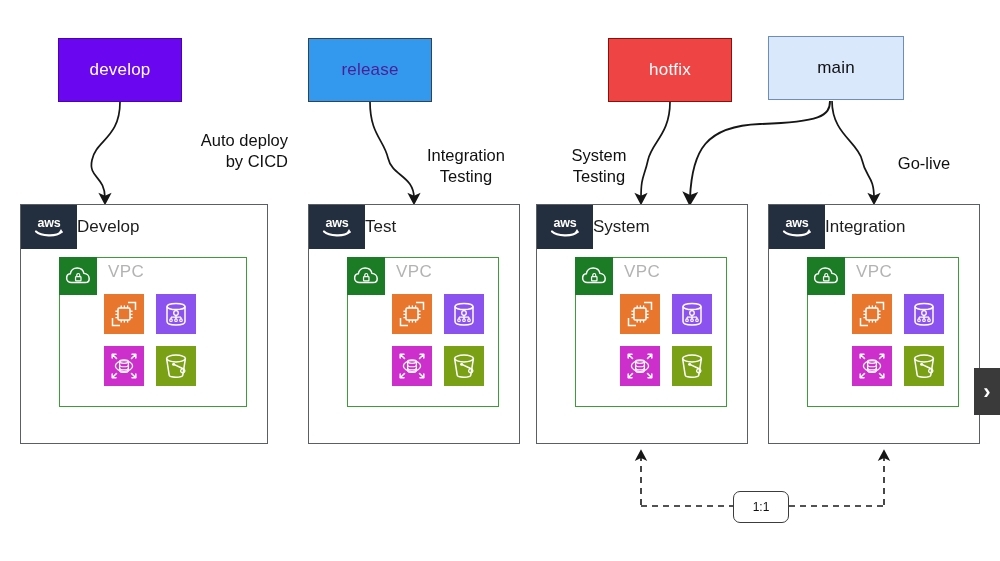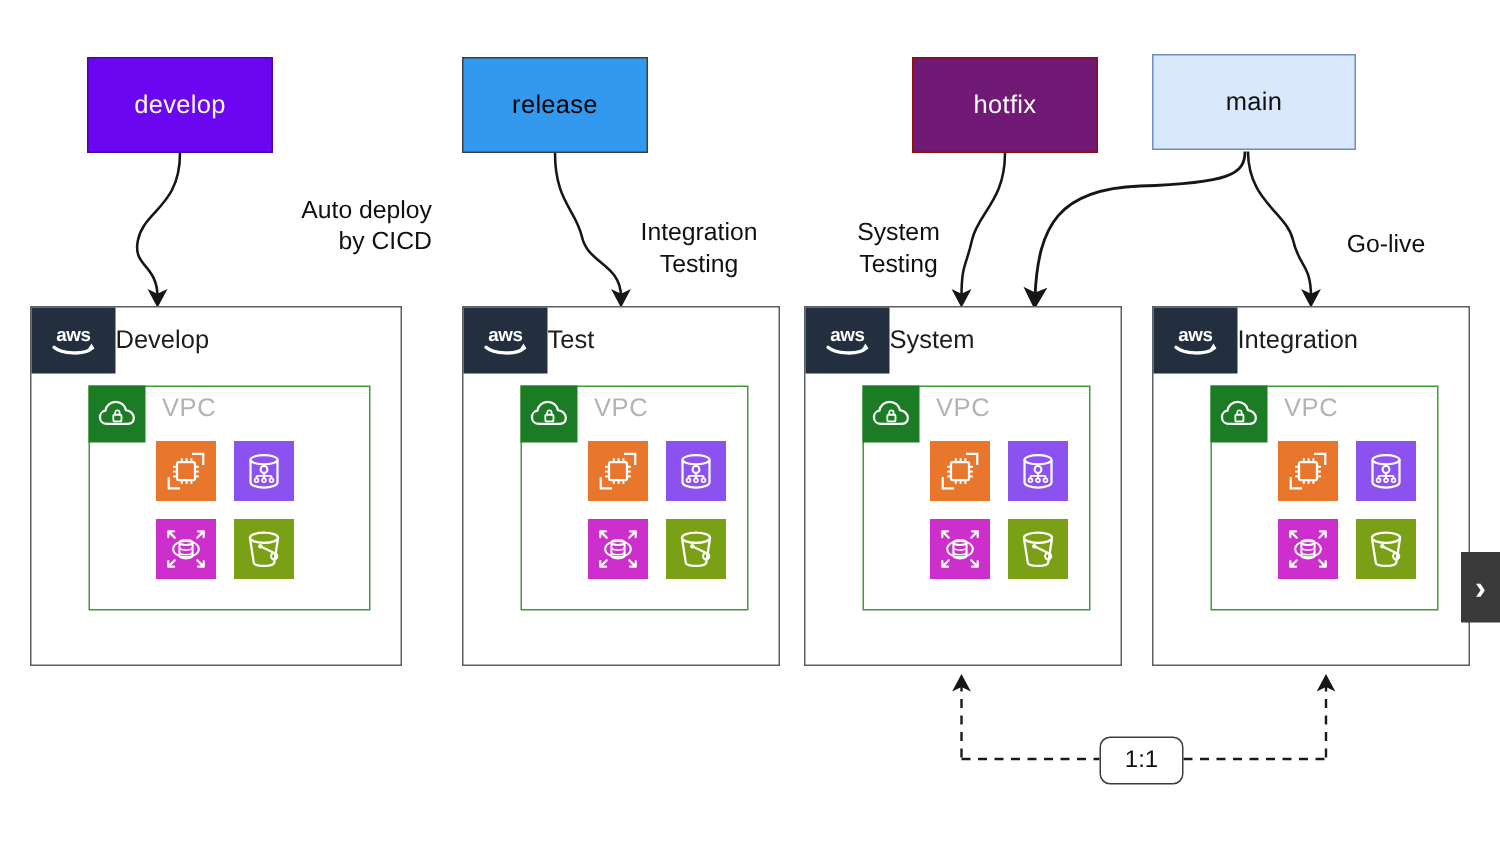--- a/index.html
+++ b/index.html
@@ -125,21 +125,21 @@
   
   .chip {
     position: absolute;
     box-sizing: border-box;
     border: 1.4px solid #3c3c3c;
     border-radius: 7px;
     background: #ffffff;
     display: flex;
     align-items: center;
     justify-content: center;
-    font-size: 16px;
+    font-size: 12px;
     color: #101010;
   }
 
   
   .chev-btn {
     position: absolute;
     background: #3a3a3a;
     display: flex;
     align-items: center;
     justify-content: center;
@@ -173,24 +173,24 @@
 
     <path d="M641,505 L641,456" fill="none" stroke="#1a1a1a" stroke-width="1.6" stroke-dasharray="6 5" marker-end="url(#ah)"></path>
     <path d="M884,505 L884,456" fill="none" stroke="#1a1a1a" stroke-width="1.6" stroke-dasharray="6 5" marker-end="url(#ah)"></path>
     <path d="M641,506 L733,506" fill="none" stroke="#1a1a1a" stroke-width="1.6" stroke-dasharray="6 5"></path>
     <path d="M789,506 L884,506" fill="none" stroke="#1a1a1a" stroke-width="1.6" stroke-dasharray="6 5"></path>
   </svg>
 
   <div class="branch" id="branch-0" style="left: 58px; top: 38px; width: 124px; height: 64px; background: rgb(107, 7, 240); border-color: rgb(74, 4, 168); color: rgb(255, 255, 255);">
     <span>develop</span>
   </div>
-  <div class="branch" id="branch-1" style="left: 308px; top: 38px; width: 124px; height: 64px; background: rgb(51, 153, 238); border-color: rgb(59, 65, 72); color: #000000;">
+  <div class="branch" id="branch-1" style="left: 308px; top: 38px; width: 124px; height: 64px; background: rgb(51, 153, 238); border-color: rgb(59, 65, 72); color: #4c1d95;">
     <span>release</span>
   </div>
-  <div class="branch" id="branch-2" style="left: 608px; top: 38px; width: 124px; height: 64px; background: #701a75; border-color: rgb(140, 16, 7); color: rgb(255, 255, 255);">
+  <div class="branch" id="branch-2" style="left: 608px; top: 38px; width: 124px; height: 64px; background: #ef4444; border-color: rgb(140, 16, 7); color: rgb(255, 255, 255);">
     <span>hotfix</span>
   </div>
   <div class="branch" id="branch-3" style="left: 768px; top: 36px; width: 136px; height: 64px; background: rgb(218, 232, 252); border-color: rgb(108, 142, 191); color: rgb(16, 16, 16);">
     <span>main</span>
   </div>
 
   <div class="edge-label" id="elabel-0" style="left: 128px; top: 130px; width: 160px; text-align: right;">Auto deploy
 by CICD</div>
   <div class="edge-label" id="elabel-1" style="left: 396px; top: 145px; width: 140px;">Integration
 Testing</div>

